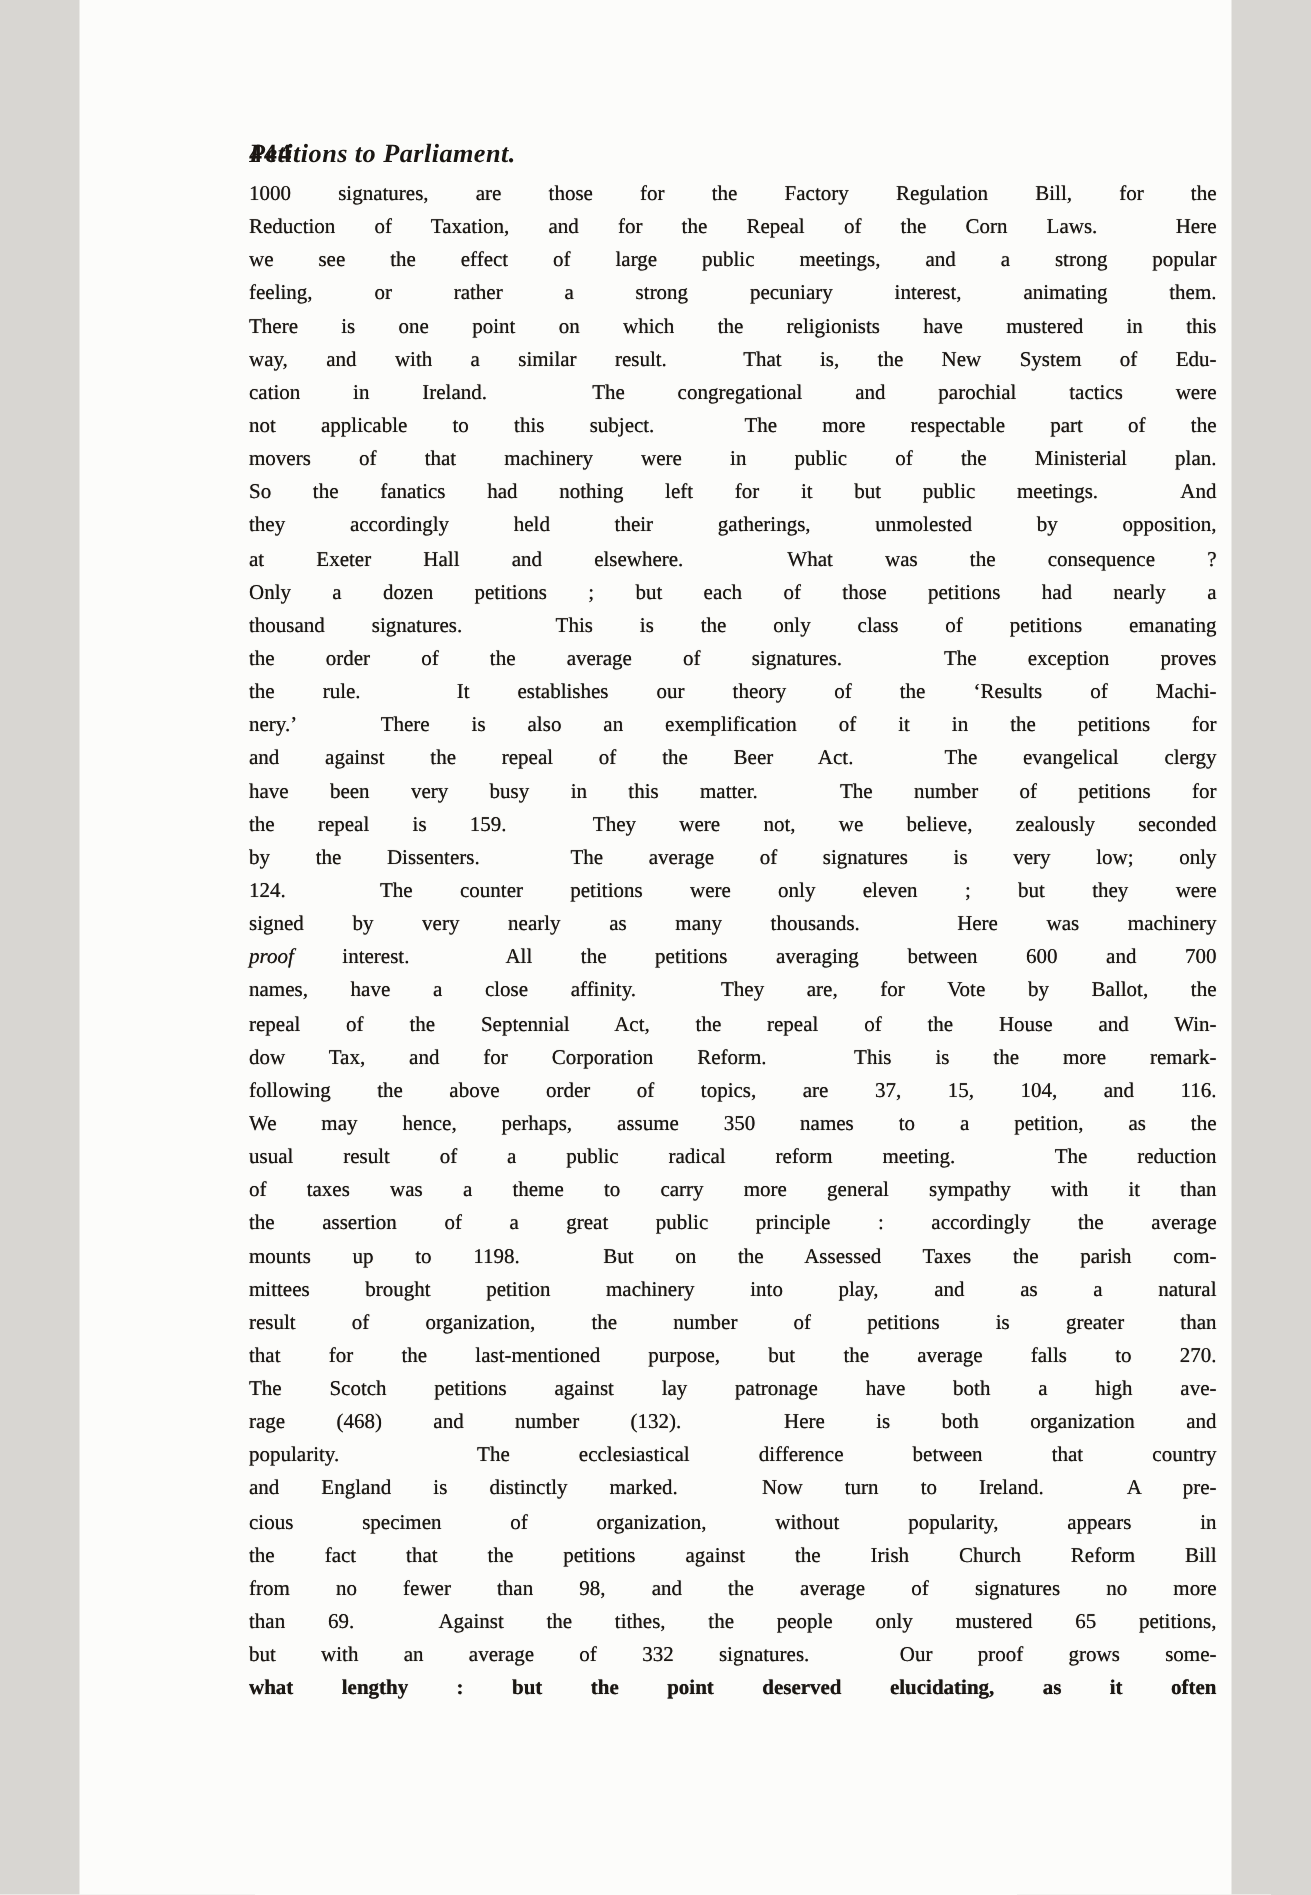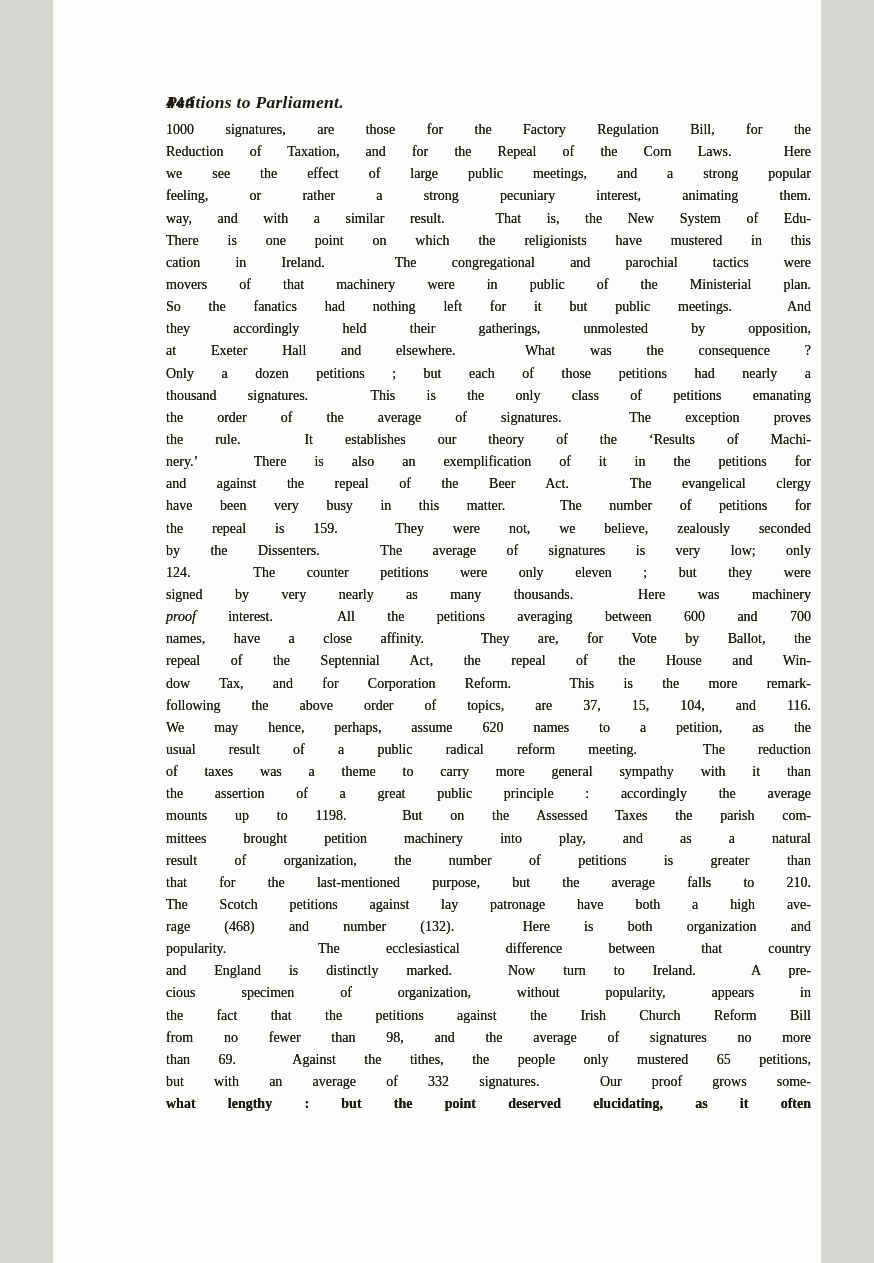--- a/index.html
+++ b/index.html
@@ -67,51 +67,52 @@
 <div class="page">
   <div class="running-header">
     <span class="page-number">444</span>
     <span class="running-title">Petitions to Parliament.</span>
   </div>
   <div class="page-body">
       <div class="line"><span>1000 signatures, are those for the Factory Regulation Bill, for the</span></div>
       <div class="line"><span>Reduction of Taxation, and for the Repeal of the Corn Laws.&nbsp; Here</span></div>
       <div class="line"><span>we see the effect of large public meetings, and a strong popular</span></div>
       <div class="line"><span>feeling, or rather a strong pecuniary interest, animating them.</span></div>
+      <div class="line"><span>There is one point on which the religionists have mustered in this</span></div>
       <div class="line"><span>way, and with a similar result.&nbsp; That is, the New System of Edu-</span></div>
-      <div class="line"><span>There is one point on which the religionists have mustered in this</span></div>
       <div class="line"><span>cation in Ireland.&nbsp; The congregational and parochial tactics were</span></div>
+      <div class="line"><span>not applicable to this subject.&nbsp; The more respectable part of the</span></div>
       <div class="line"><span>movers of that machinery were in public of the Ministerial plan.</span></div>
       <div class="line"><span>So the fanatics had nothing left for it but public meetings.&nbsp; And</span></div>
       <div class="line"><span>they accordingly held their gatherings, unmolested by opposition,</span></div>
       <div class="line"><span>at Exeter Hall and elsewhere.&nbsp; What was the consequence&nbsp;?</span></div>
       <div class="line"><span>Only a dozen petitions&nbsp;; but each of those petitions had nearly a</span></div>
       <div class="line"><span>thousand signatures.&nbsp; This is the only class of petitions emanating</span></div>
       <div class="line"><span>the order of the average of signatures.&nbsp; The exception proves</span></div>
       <div class="line"><span>the rule.&nbsp; It establishes our theory of the ‘Results of Machi-</span></div>
       <div class="line"><span>nery.’&nbsp; There is also an exemplification of it in the petitions for</span></div>
       <div class="line"><span>and against the repeal of the Beer Act.&nbsp; The evangelical clergy</span></div>
       <div class="line"><span>have been very busy in this matter.&nbsp; The number of petitions for</span></div>
       <div class="line"><span>the repeal is 159.&nbsp; They were not, we believe, zealously seconded</span></div>
       <div class="line"><span>by the Dissenters.&nbsp; The average of signatures is very low; only</span></div>
       <div class="line"><span>124.&nbsp; The counter petitions were only eleven&nbsp;; but they were</span></div>
       <div class="line"><span>signed by very nearly as many thousands.&nbsp; Here was machinery</span></div>
       <div class="line"><span class="italic">proof</span><span> interest.&nbsp; All the petitions averaging between 600 and 700</span></div>
       <div class="line"><span>names, have a close affinity.&nbsp; They are, for Vote by Ballot, the</span></div>
       <div class="line"><span>repeal of the Septennial Act, the repeal of the House and Win-</span></div>
       <div class="line"><span>dow Tax, and for Corporation Reform.&nbsp; This is the more remark-</span></div>
       <div class="line"><span>following the above order of topics, are 37, 15, 104, and 116.</span></div>
-      <div class="line"><span>We may hence, perhaps, assume 620 names to a petition, as the</span></div>
+      <div class="line"><span>We may hence, perhaps, assume 350 names to a petition, as the</span></div>
       <div class="line"><span>usual result of a public radical reform meeting.&nbsp; The reduction</span></div>
       <div class="line"><span>of taxes was a theme to carry more general sympathy with it than</span></div>
       <div class="line"><span>the assertion of a great public principle&nbsp;: accordingly the average</span></div>
       <div class="line"><span>mounts up to 1198.&nbsp; But on the Assessed Taxes the parish com-</span></div>
       <div class="line"><span>mittees brought petition machinery into play, and as a natural</span></div>
       <div class="line"><span>result of organization, the number of petitions is greater than</span></div>
-      <div class="line"><span>that for the last-mentioned purpose, but the average falls to 210.</span></div>
+      <div class="line"><span>that for the last-mentioned purpose, but the average falls to 270.</span></div>
       <div class="line"><span>The Scotch petitions against lay patronage have both a high ave-</span></div>
       <div class="line"><span>rage (468) and number (132).&nbsp; Here is both organization and</span></div>
       <div class="line"><span>popularity.&nbsp; The ecclesiastical difference between that country</span></div>
       <div class="line"><span>and England is distinctly marked.&nbsp; Now turn to Ireland.&nbsp; A pre-</span></div>
       <div class="line"><span>cious specimen of organization, without popularity, appears in</span></div>
       <div class="line"><span>the fact that the petitions against the Irish Church Reform Bill</span></div>
       <div class="line"><span>from no fewer than 98, and the average of signatures no more</span></div>
       <div class="line"><span>than 69.&nbsp; Against the tithes, the people only mustered 65 petitions,</span></div>
       <div class="line"><span>but with an average of 332 signatures.&nbsp; Our proof grows some-</span></div>
       <div class="line"><span class="bold">what lengthy&nbsp;: but the point deserved elucidating, as it often</span></div>

